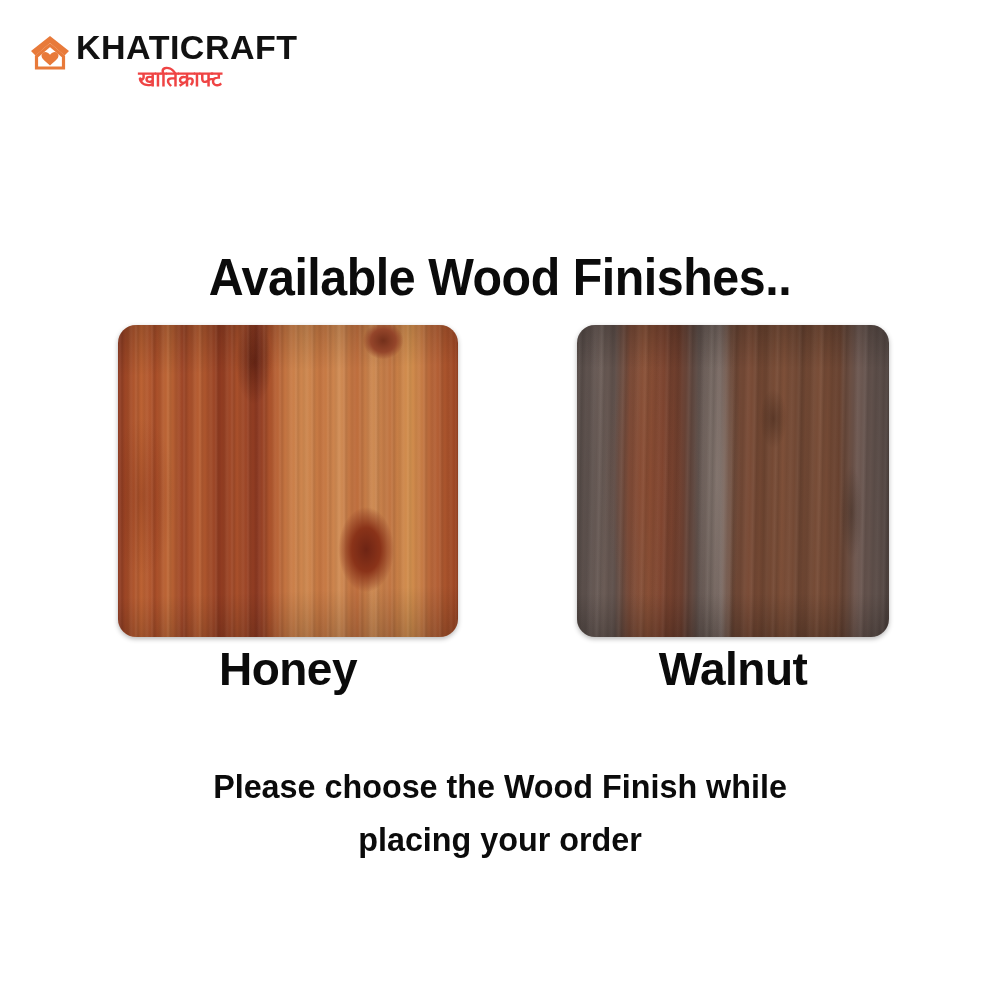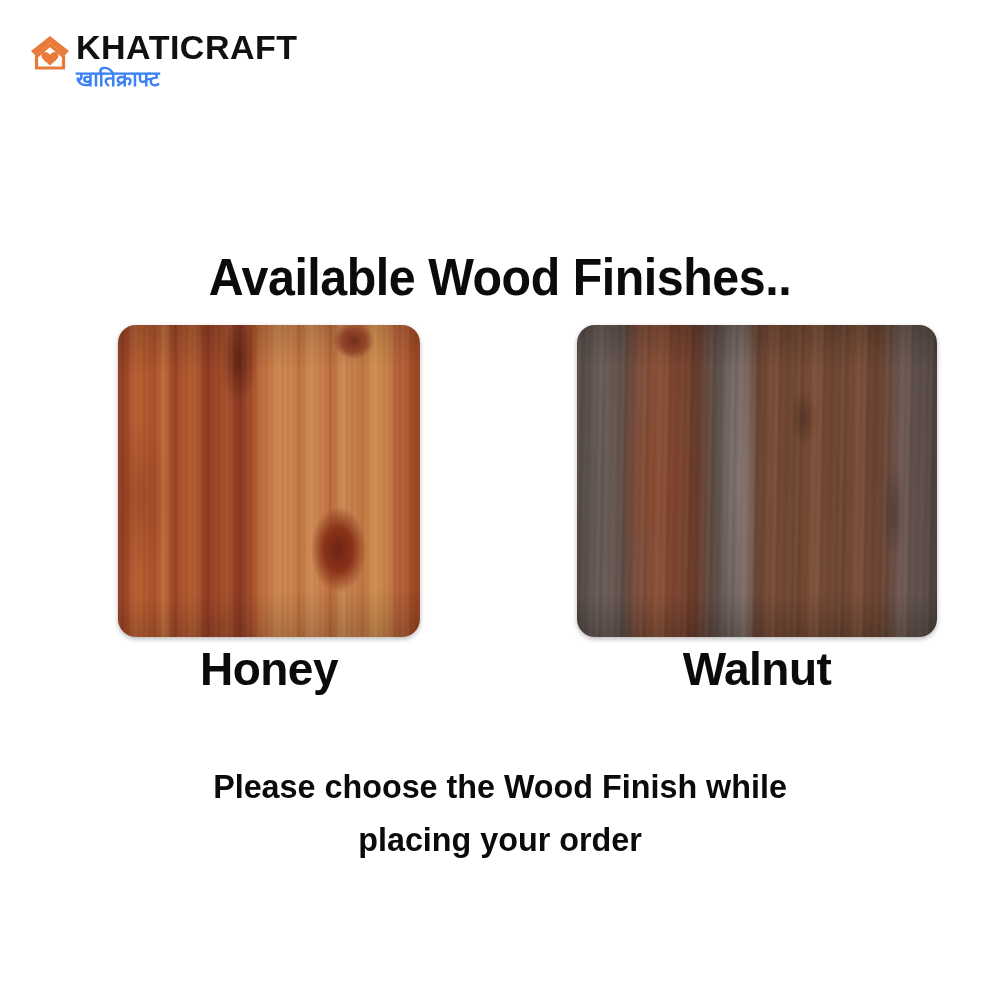--- a/index.html
+++ b/index.html
@@ -40,24 +40,24 @@
     letter-spacing: 0.5px;
     color: #111111;
     line-height: 1;
     white-space: nowrap;
   }
   #brand-devanagari {
     position: absolute;
     left: 48px;
     top: 44px;
     width: 208px;
-    text-align: left;
+    text-align: center;
     font-size: 21px;
     font-weight: 700;
-    color: #3b82f6;
+    color: #ef4444;
     line-height: 1;
     white-space: nowrap;
   }
 
   
   #heading {
     position: absolute;
     left: 0;
     top: 212px;
     width: 1000px;
@@ -69,22 +69,22 @@
     transform: scaleX(0.93);
     transform-origin: 50% 50%;
     white-space: nowrap;
   }
 
   
   .swatch-group {
     position: absolute;
     top: 325px;
   }
-  #swatch-group-honey  { left: 118px; width: 302px; }
-  #swatch-group-walnut { left: 577px; width: 360px; }
+  #swatch-group-honey  { left: 118px; width: 340px; }
+  #swatch-group-walnut { left: 577px; width: 312px; }
 
   .swatch {
     position: relative;
     height: 312px;
     border-radius: 18px;
     overflow: hidden;
     box-shadow: 0 2px 5px rgba(0,0,0,0.28);
   }
   #swatch-group-honey  .swatch { height: 312px; }
   #swatch-group-walnut .swatch { height: 312px; }

